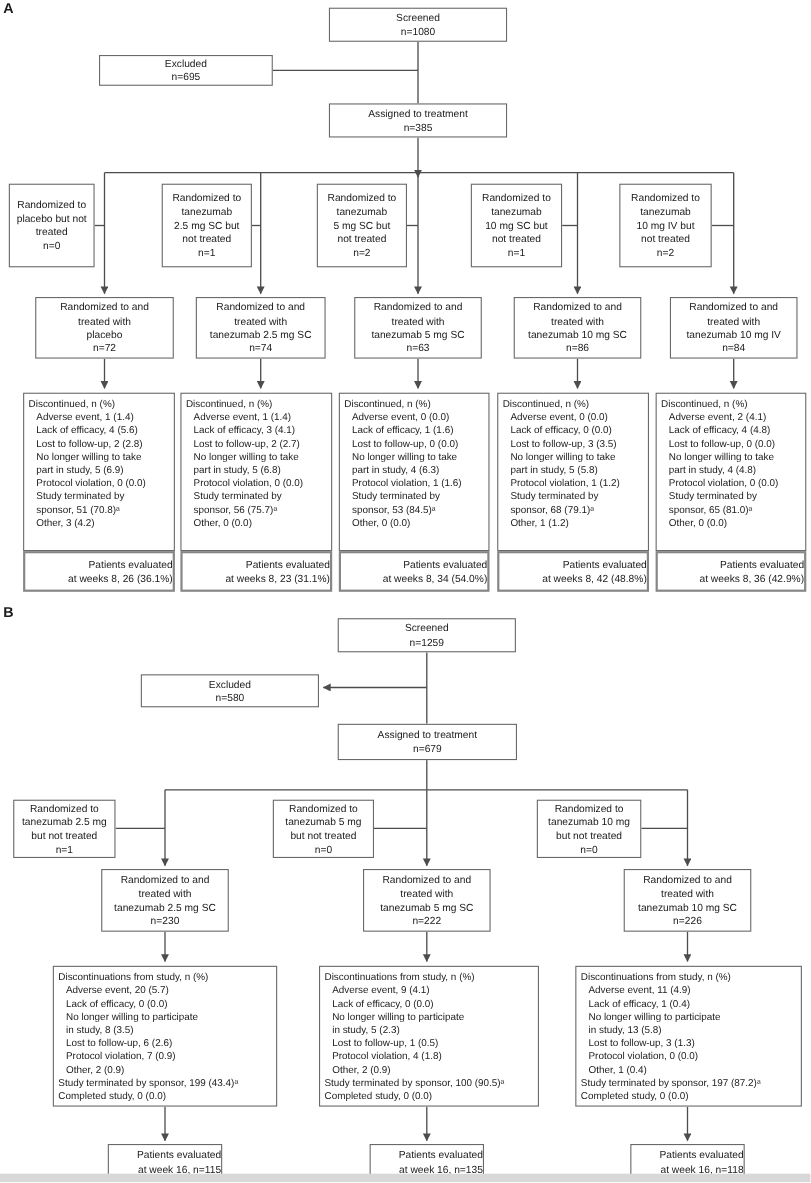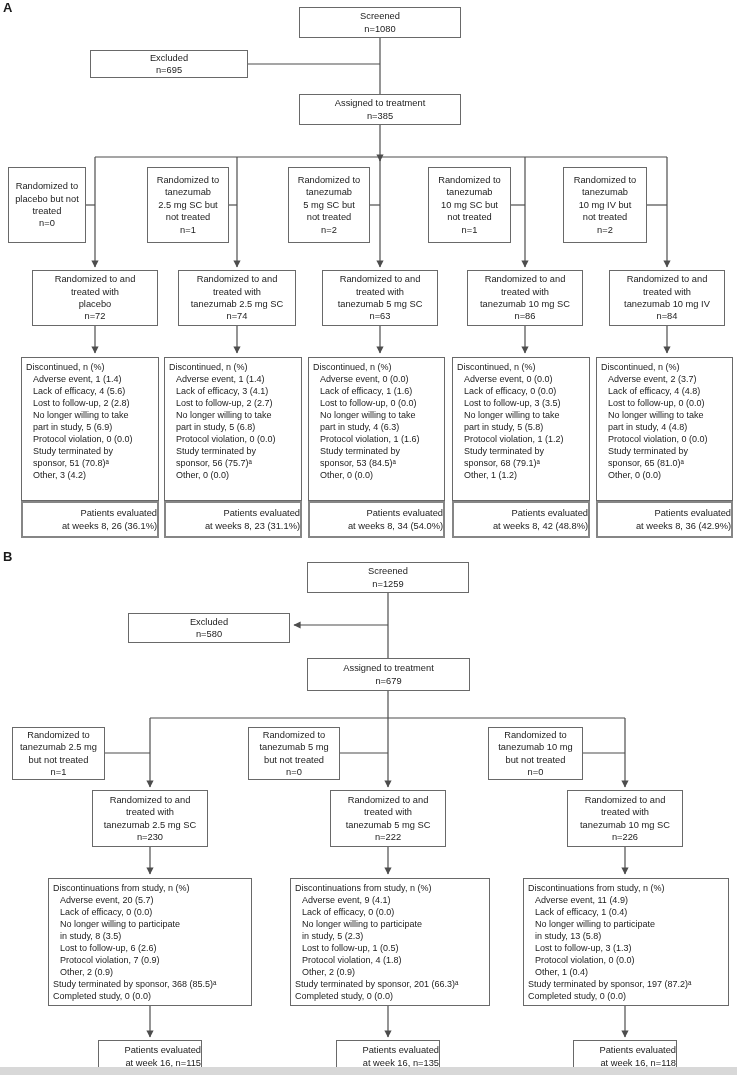--- a/index.html
+++ b/index.html
@@ -200,21 +200,21 @@
     <div class="ln item">No longer willing to take
 part in study, 5 (5.8)</div>
     <div class="ln item">Protocol violation, 1 (1.2)</div>
     <div class="ln item">Study terminated by
 sponsor, 68 (79.1)ᵃ</div>
     <div class="ln item">Other, 1 (1.2)</div>
     <div class="ln ftr">Completed study, 5 (9.2)</div>
   </div>
   <div class="box list" style="left:596px;top:357px;width:137px;height:144px;">
     <div class="ln hdr">Discontinued, n (%)</div>
-    <div class="ln item">Adverse event, 2 (3.7)</div>
+    <div class="ln item">Adverse event, 2 (4.1)</div>
     <div class="ln item">Lack of efficacy, 4 (4.8)</div>
     <div class="ln item">Lost to follow-up, 0 (0.0)</div>
     <div class="ln item">No longer willing to take
 part in study, 4 (4.8)</div>
     <div class="ln item">Protocol violation, 0 (0.0)</div>
     <div class="ln item">Study terminated by
 sponsor, 65 (81.0)ᵃ</div>
     <div class="ln item">Other, 0 (0.0)</div>
     <div class="ln ftr">Completed study, 6 (7.0)</div>
   </div>
@@ -267,33 +267,33 @@
 
   <div class="box list" style="left:48px;top:878px;width:204px;height:128px;">
     <div class="ln hdr">Discontinuations from study, n (%)</div>
     <div class="ln item">Adverse event, 20 (5.7)</div>
     <div class="ln item">Lack of efficacy, 0 (0.0)</div>
     <div class="ln item">No longer willing to participate
 in study, 8 (3.5)</div>
     <div class="ln item">Lost to follow-up, 6 (2.6)</div>
     <div class="ln item">Protocol violation, 7 (0.9)</div>
     <div class="ln item">Other, 2 (0.9)</div>
-    <div class="ln flush">Study terminated by sponsor, 368 (85.5)ᵃ</div>
+    <div class="ln flush">Study terminated by sponsor, 199 (43.4)ᵃ</div>
     <div class="ln flush">Completed study, 0 (0.0)</div>
   </div>
   <div class="box list" style="left:290px;top:878px;width:200px;height:128px;">
     <div class="ln hdr">Discontinuations from study, n (%)</div>
     <div class="ln item">Adverse event, 9 (4.1)</div>
     <div class="ln item">Lack of efficacy, 0 (0.0)</div>
     <div class="ln item">No longer willing to participate
 in study, 5 (2.3)</div>
     <div class="ln item">Lost to follow-up, 1 (0.5)</div>
     <div class="ln item">Protocol violation, 4 (1.8)</div>
     <div class="ln item">Other, 2 (0.9)</div>
-    <div class="ln flush">Study terminated by sponsor, 201 (66.3)ᵃ</div>
+    <div class="ln flush">Study terminated by sponsor, 100 (90.5)ᵃ</div>
     <div class="ln flush">Completed study, 0 (0.0)</div>
   </div>
   <div class="box list" style="left:523px;top:878px;width:206px;height:128px;">
     <div class="ln hdr">Discontinuations from study, n (%)</div>
     <div class="ln item">Adverse event, 11 (4.9)</div>
     <div class="ln item">Lack of efficacy, 1 (0.4)</div>
     <div class="ln item">No longer willing to participate
 in study, 13 (5.8)</div>
     <div class="ln item">Lost to follow-up, 3 (1.3)</div>
     <div class="ln item">Protocol violation, 0 (0.0)</div>

